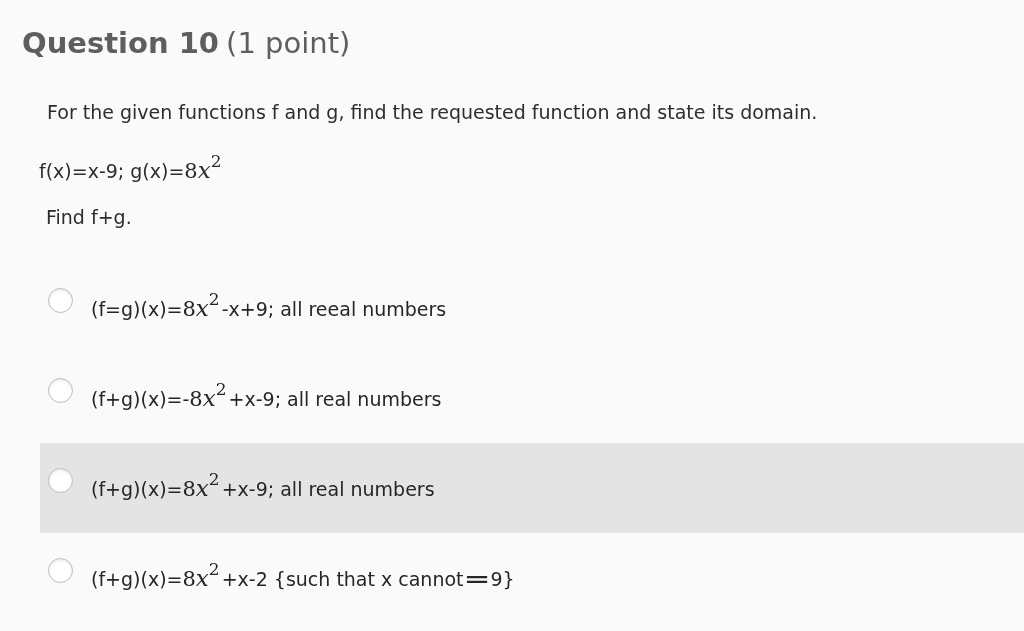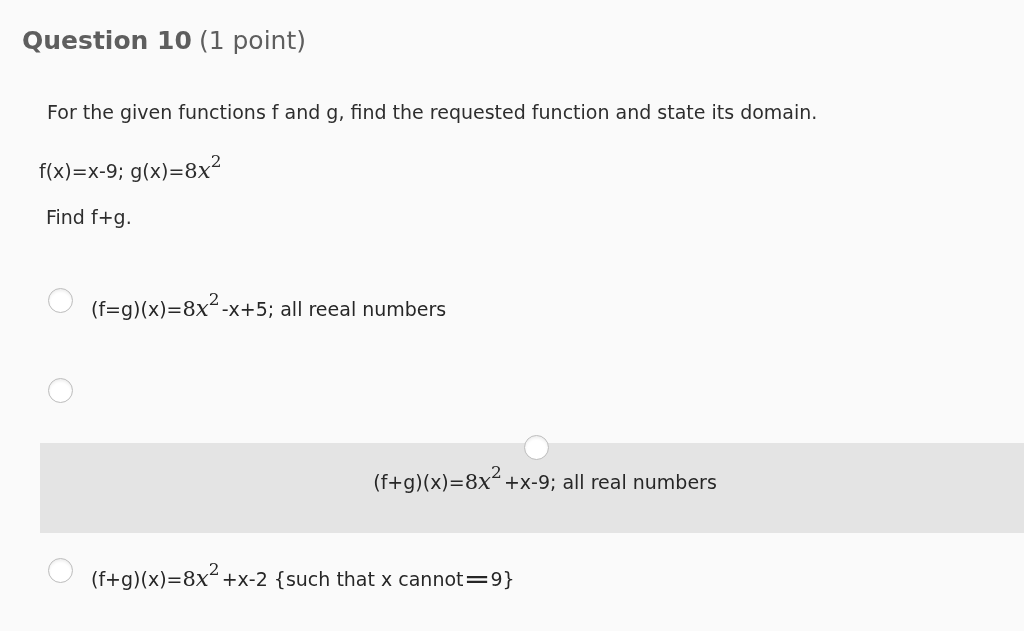--- a/index.html
+++ b/index.html
@@ -8,21 +8,21 @@
     width: 1024px;
     height: 631px;
     background: #fafafa;
     overflow: hidden;
     font-family: "DejaVu Sans", "Liberation Sans", sans-serif;
   }
   .header {
     position: absolute;
     left: 22px;
     top: 26px;
-    font-size: 25px;
+    font-size: 29px;
     color: #5e5e5e;
     white-space: nowrap;
   }
   .header .title { font-weight: bold; }
   .header .points { font-weight: normal; margin-left: 7px; }
   .prompt {
     position: absolute;
     left: 47px;
     top: 101px;
     font-size: 19px;
@@ -52,21 +52,21 @@
     top: 263px;
     right: 0;
   }
   .option {
     display: flex;
     align-items: center;
     height: 90px;
     margin-left: 40px;
     padding-left: 8px;
   }
-  .option.highlighted { background: #e4e4e4; flex-direction: column; }
+  .option.highlighted { background: #e4e4e4; }
   .radio {
     flex: 0 0 auto;
     width: 23px;
     height: 23px;
     border-radius: 50%;
     background: #ffffff;
     border: 1px solid #bcbcbc;
     box-shadow: inset 0 2px 3px rgba(0,0,0,0.07);
     position: relative;
     top: -8px;
@@ -119,26 +119,29 @@
     <span>f(x)=x-9; g(x)=</span><span class="mnum">8</span><span class="mvar">x</span><span class="msup">2</span>
   </div>
 
   <div class="task">Find f+g.</div>
 
   <div class="options">
 
     <div class="option">
       <span class="radio"></span>
       <span class="option-label">
-        <span>(f=g)(x)=</span><span class="mnum">8</span><span class="mvar">x</span><span class="msup">2</span><span>-x+5; all reeal numbers</span><span></span>
+        <span>(f=g)(x)=</span><span class="mnum">8</span><span class="mvar">x</span><span class="msup">2</span><span>-x+9; all reeal numbers</span><span></span>
       </span>
     </div>
 
     <div class="option">
       <span class="radio"></span>
+      <span class="option-label">
+        <span>(f+g)(x)=-</span><span class="mnum">8</span><span class="mvar">x</span><span class="msup">2</span><span>+x-9; all real numbers</span><span></span>
+      </span>
     </div>
 
     <div class="option highlighted">
       <span class="radio"></span>
       <span class="option-label">
         <span>(f+g)(x)=</span><span class="mnum">8</span><span class="mvar">x</span><span class="msup">2</span><span>+x-9; all real numbers</span><span></span>
       </span>
     </div>
 
     <div class="option">

